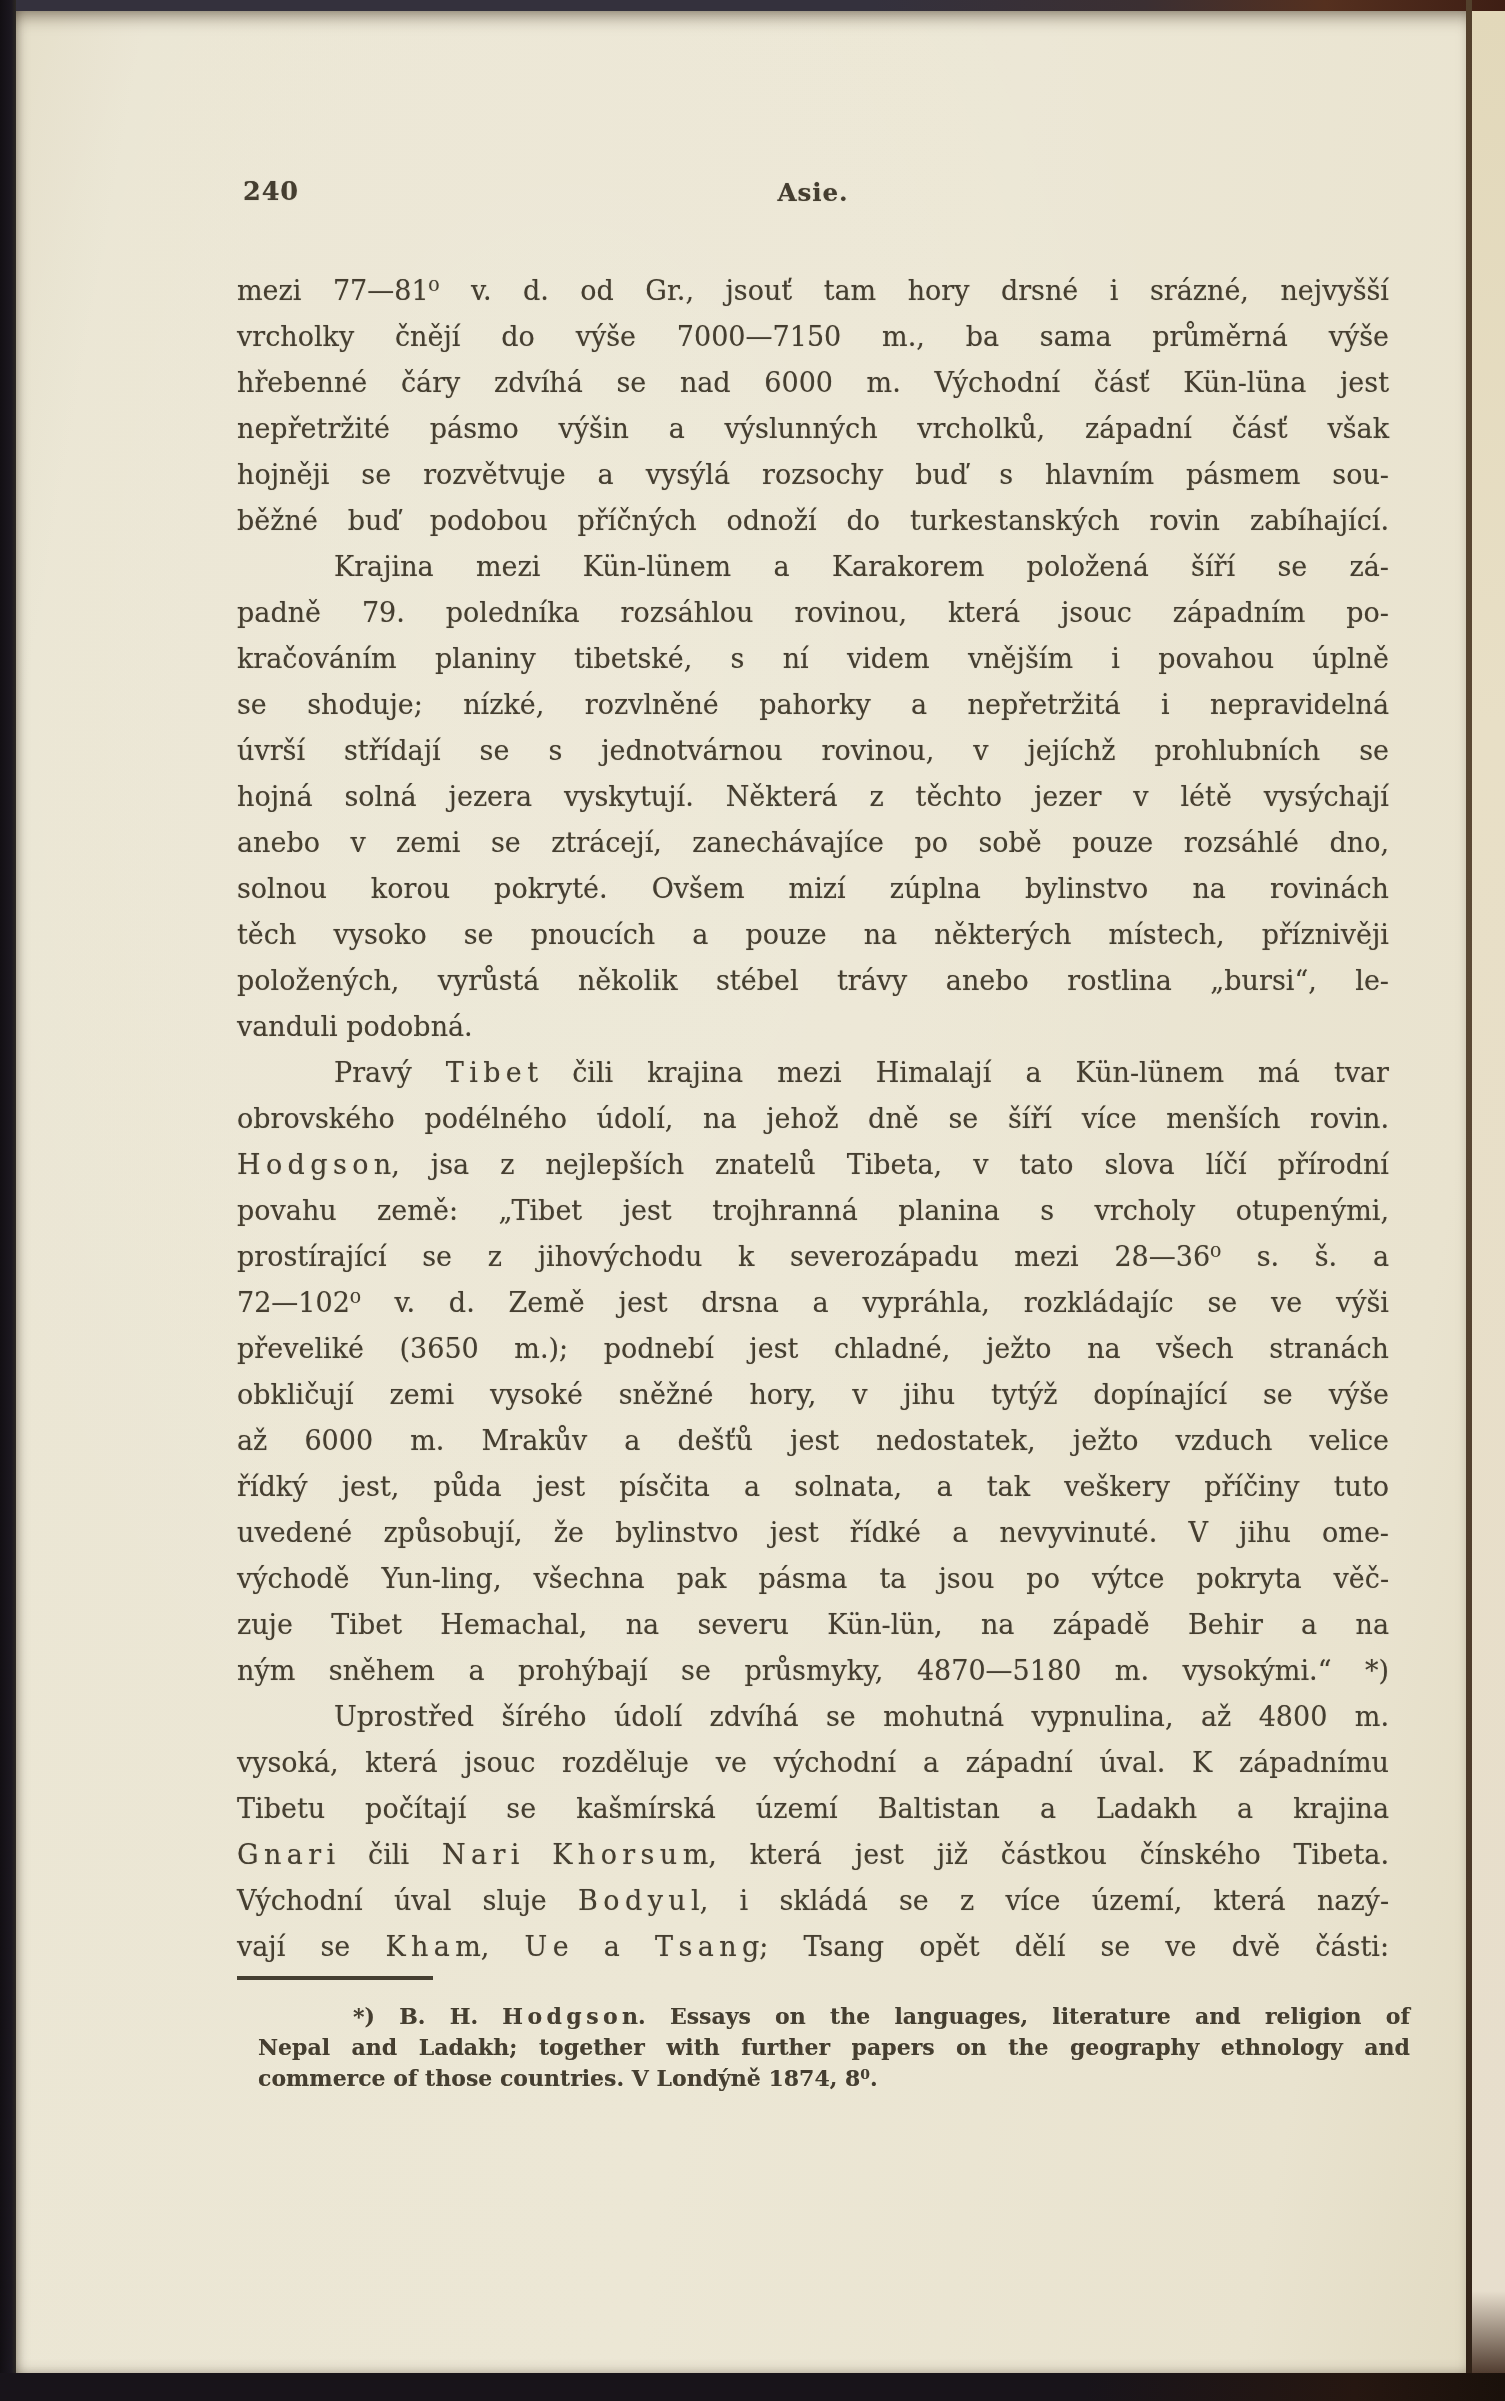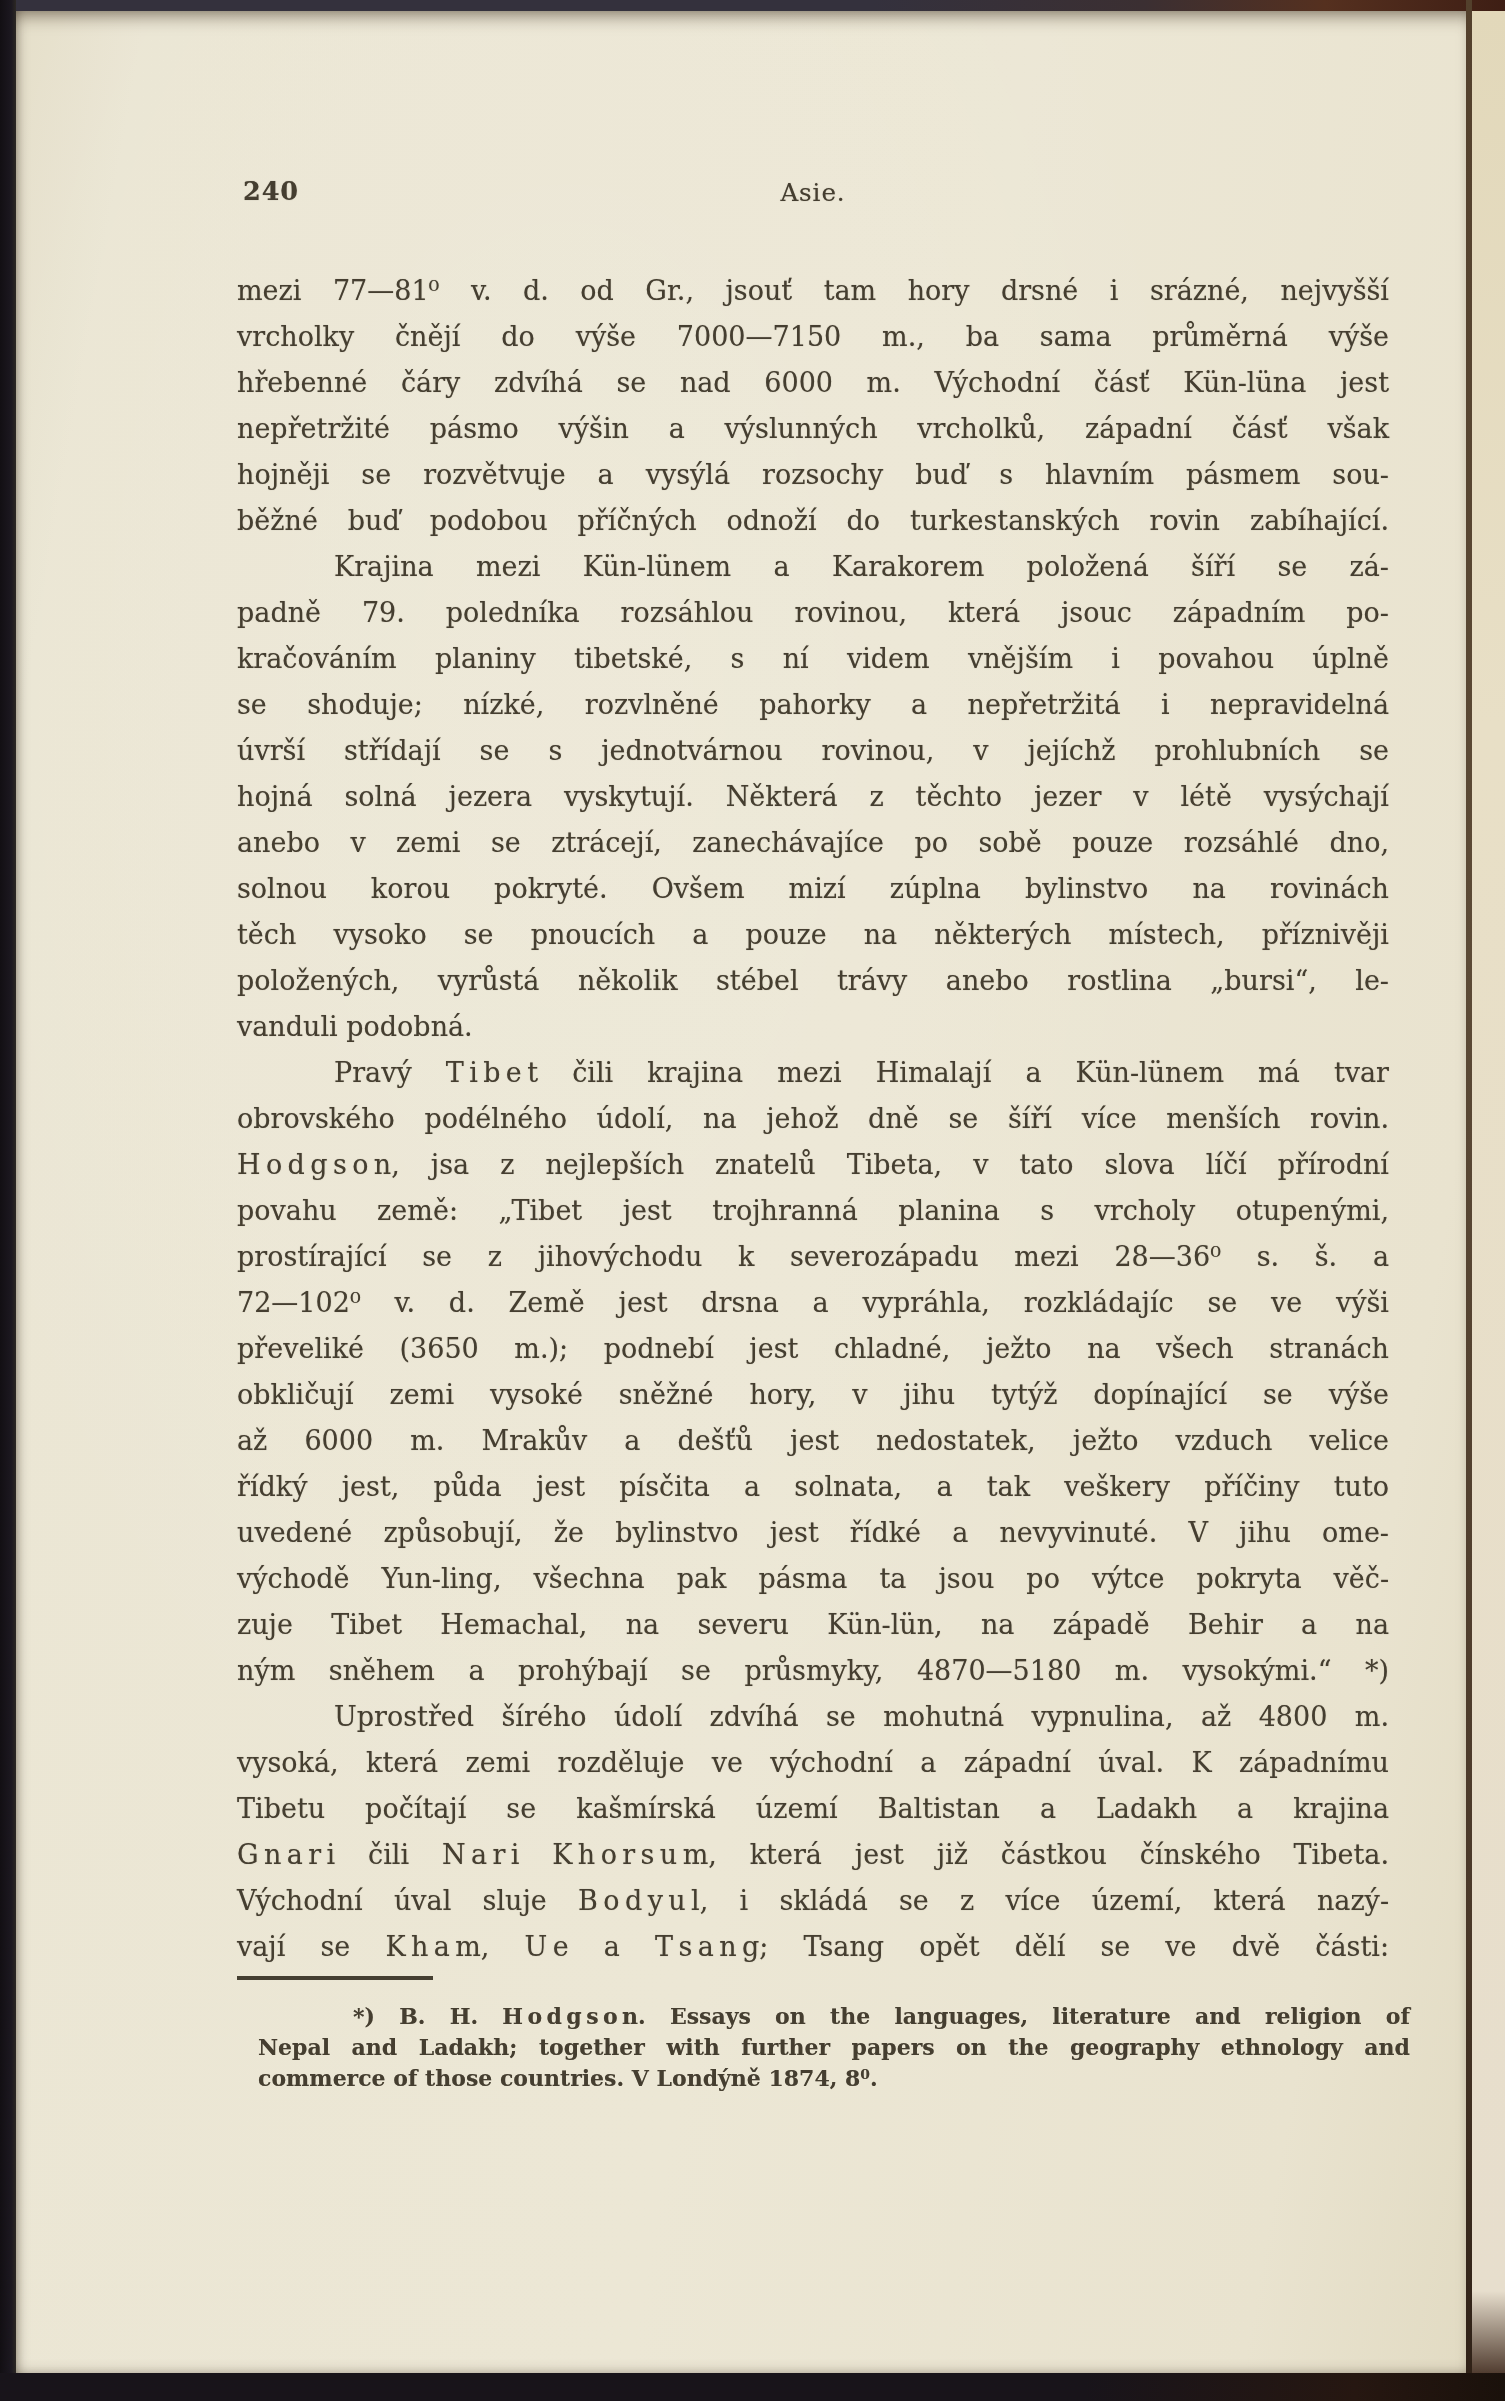--- a/index.html
+++ b/index.html
@@ -44,21 +44,21 @@
     background: linear-gradient(to bottom, #53402c 0%, #5c4a36 40%, #4a3829 80%, #2e2016 100%);
   }
   .ink { color: #453e30; }
   .page-number {
     position: absolute; left: 243px; top: 176px;
     font-size: 25.5px; font-weight: bold; letter-spacing: 0.9px;
     text-shadow: 0 0 0.9px rgba(69,62,48,0.55);
   }
   .running-header {
     position: absolute; left: 237px; top: 178px; width: 1152px;
-    text-align: center; font-size: 24.6px; font-weight: normal; letter-spacing: 0.9px;
+    text-align: center; font-size: 24.6px; font-weight: bold; letter-spacing: 0.9px;
     text-shadow: 0 0 0.9px rgba(69,62,48,0.5);
   }
   .body-text {
     position: absolute; left: 237px; top: 268px; width: 1152px;
     font-size: 27px; line-height: 46px;
     text-shadow: 0 0 0.9px rgba(69,62,48,0.45);
   }
   .tline { text-align: justify; text-align-last: justify; }
   .tline.indent { padding-left: 97px; }
   .tline.left { text-align-last: left; }
@@ -114,21 +114,21 @@
     <div class="tline">72—102⁰ v. d. Země jest drsna a vypráhla, rozkládajíc se ve výši</div>
     <div class="tline">převeliké (3650 m.); podnebí jest chladné, ježto na všech stranách</div>
     <div class="tline">obkličují zemi vysoké sněžné hory, v jihu tytýž dopínající se výše</div>
     <div class="tline">až 6000 m. Mrakův a dešťů jest nedostatek, ježto vzduch velice</div>
     <div class="tline">řídký jest, půda jest písčita a solnata, a tak veškery příčiny tuto</div>
     <div class="tline">uvedené způsobují, že bylinstvo jest řídké a nevyvinuté. V jihu ome-</div>
     <div class="tline">východě Yun-ling, všechna pak pásma ta jsou po výtce pokryta věč-</div>
     <div class="tline">zuje Tibet Hemachal, na severu Kün-lün, na západě Behir a na</div>
     <div class="tline">ným sněhem a prohýbají se průsmyky, 4870—5180 m. vysokými.“ *)</div>
     <div class="tline indent">Uprostřed šírého údolí zdvíhá se mohutná vypnulina, až 4800 m.</div>
-    <div class="tline">vysoká, která zemi rozděluje ve východní a západní úval. K západnímu</div>
+    <div class="tline">vysoká, která jsouc rozděluje ve východní a západní úval. K západnímu</div>
     <div class="tline">Tibetu počítají se kašmírská území Baltistan a Ladakh a krajina</div>
     <div class="tline">G n a r i čili N a r i K h o r s u m, která jest již částkou čínského Tibeta.</div>
     <div class="tline">Východní úval sluje B o d y u l, i skládá se z více území, která nazý-</div>
     <div class="tline">vají se K h a m, U e a T s a n g; Tsang opět dělí se ve dvě části:</div>
   </div>
 
 <div class="footnote-rule"></div>
 <div class="footnote ink" id="footnote">
     <div class="tline indent">*) B. H. H o d g s o n. Essays on the languages, literature and religion of</div>
     <div class="tline">Nepal and Ladakh; together with further papers on the geography ethnology and</div>

